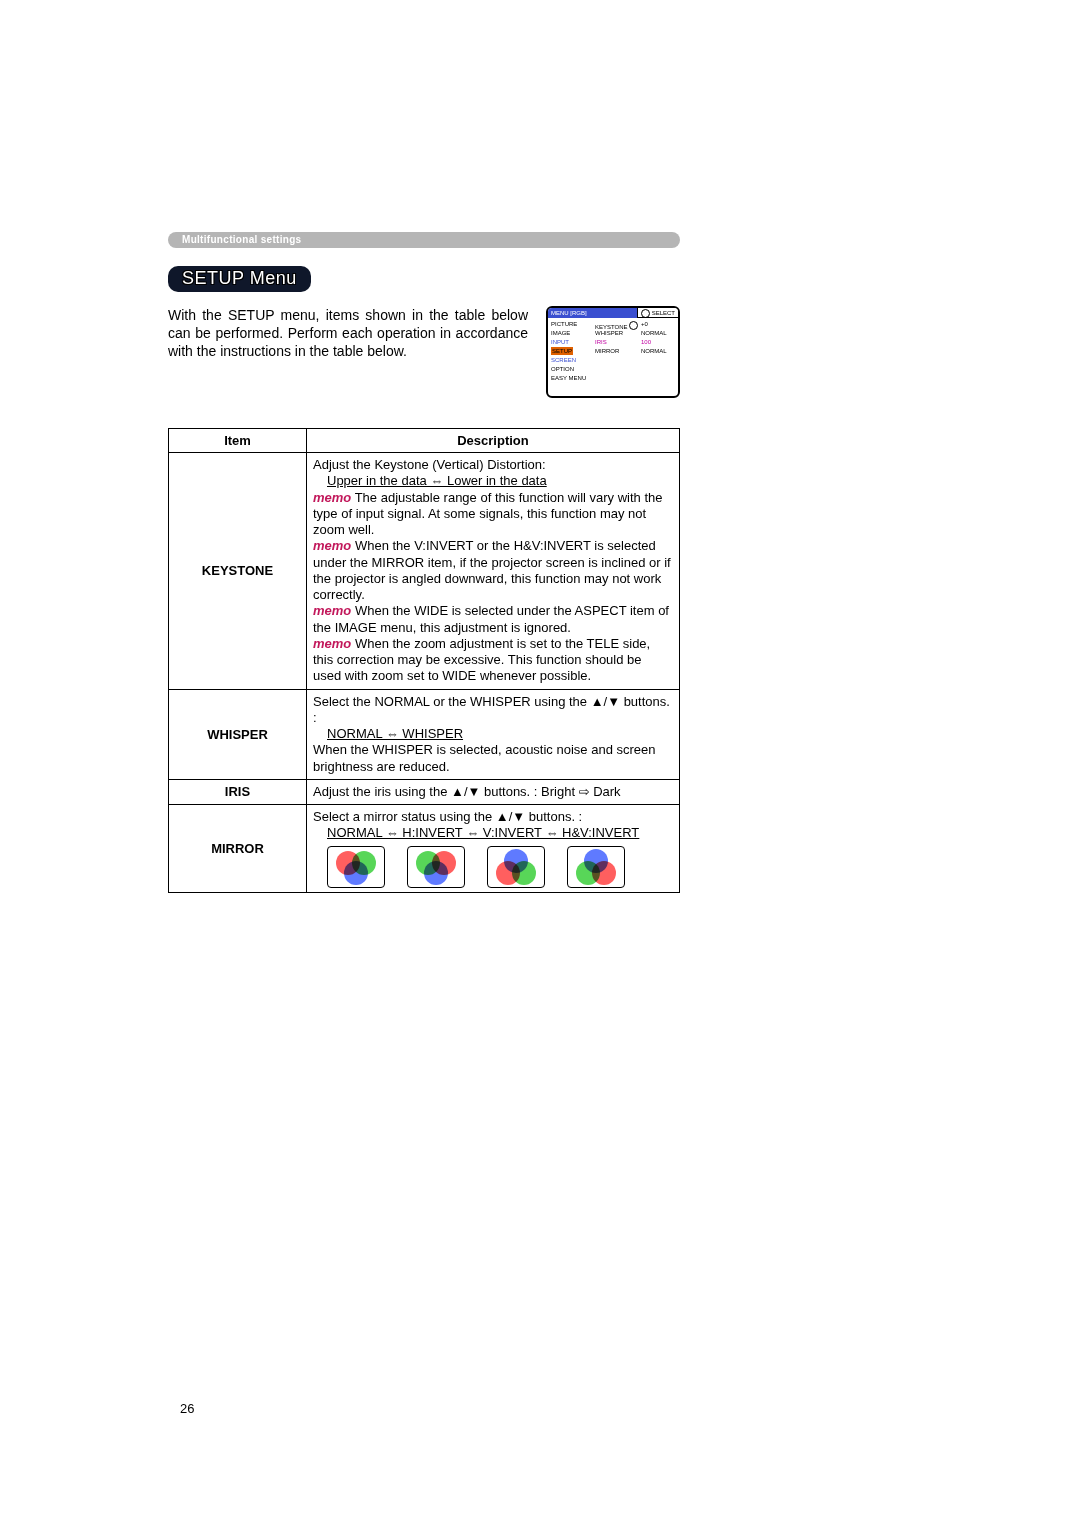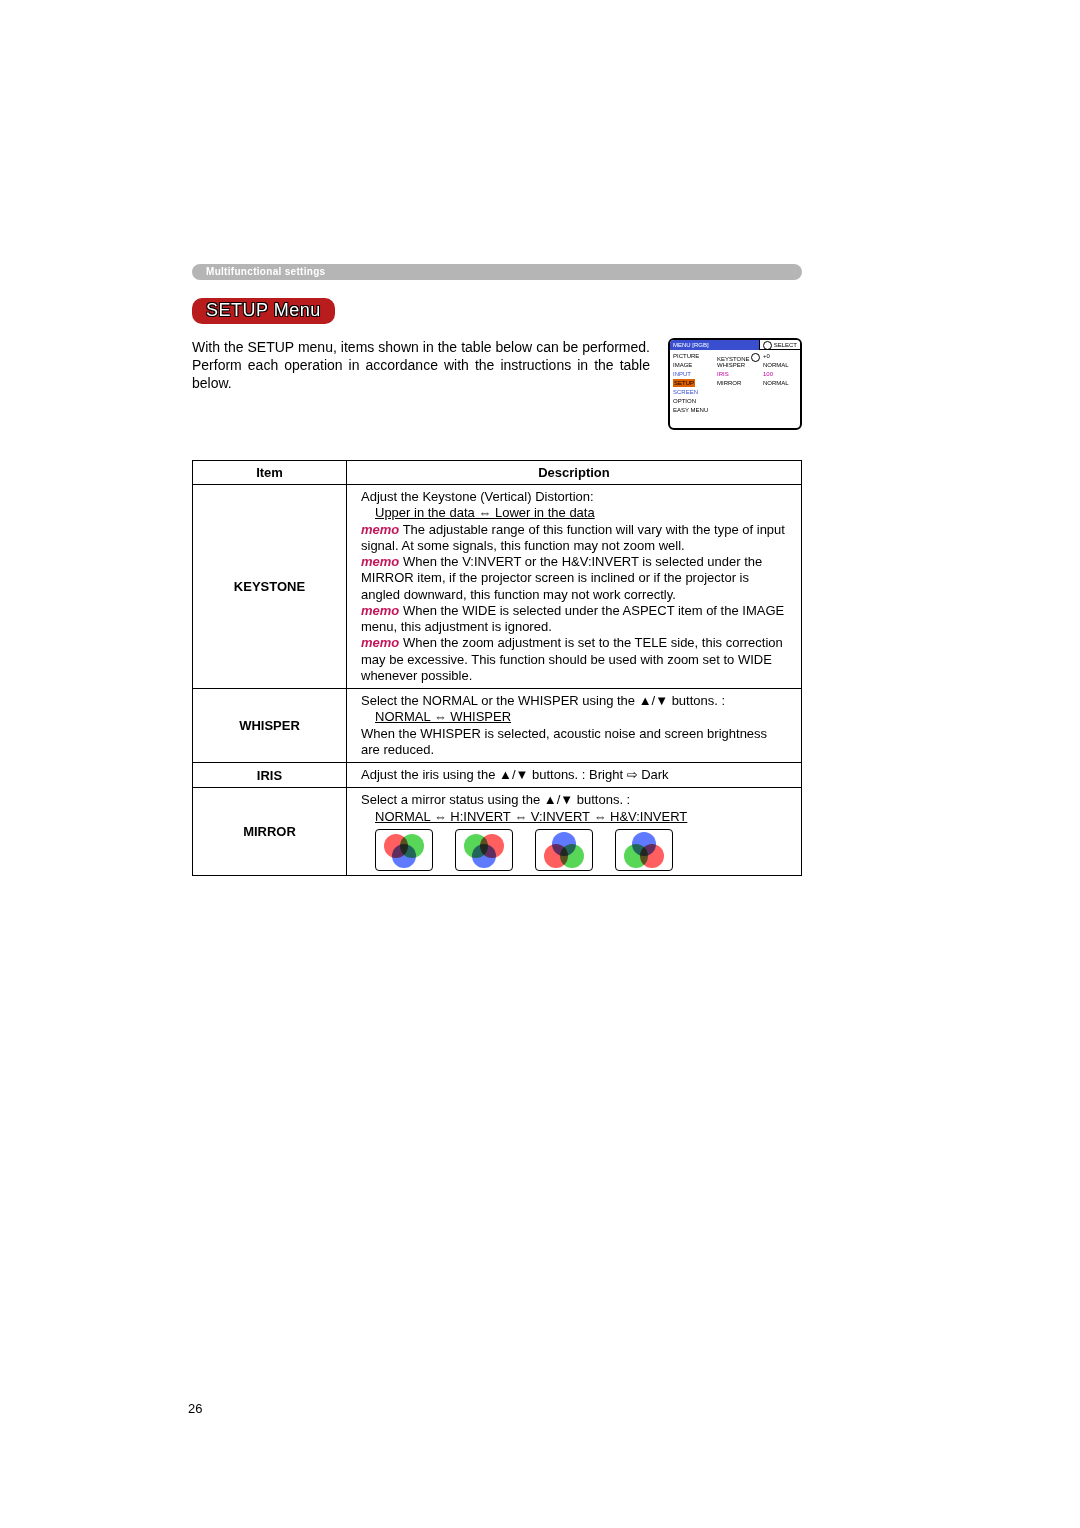--- a/index.html
+++ b/index.html
@@ -7,39 +7,38 @@
     padding: 0;
     background: #fff;
     font-family: Arial, Helvetica, sans-serif;
     color: #000;
     width: 1080px;
     height: 1528px;
     position: relative;
   }
   .page {
     position: absolute;
-    left: 192px;
+    left: 168px;
     top: 232px;
-    width: 610px;
-    margin-top: 32px;
+    width: 512px;
   }
   .section-bar {
     background: #b5b5b5;
     border-radius: 8px;
     height: 16px;
     line-height: 16px;
     padding-left: 14px;
     color: #fff;
     font-size: 10px;
     font-weight: bold;
     letter-spacing: 0.3px;
   }
   .title-pill {
     display: inline-block;
-    background: #b91c1c;
+    background: #0f172a;
     border-radius: 10px;
     padding: 2px 14px 3px 14px;
     margin-top: 18px;
     color: #fff;
     font-size: 18px;
     letter-spacing: 0.5px;
     text-shadow: -1px -1px 0 #000, 1px -1px 0 #000, -1px 1px 0 #000, 1px 1px 0 #000;
   }
   .intro-row {
     display: flex;
@@ -112,21 +111,21 @@
   }
 
   table.main {
     border-collapse: collapse;
     width: 100%;
     margin-top: 30px;
     font-size: 13px;
   }
   table.main th, table.main td {
     border: 1px solid #000;
-    padding: 4px 14px;
+    padding: 4px 6px;
     vertical-align: top;
   }
   table.main th {
     font-weight: bold;
     text-align: center;
   }
   .item-col {
     width: 125px;
     text-align: center;
     font-weight: bold;
@@ -157,21 +156,21 @@
   .venn .c {
     position: absolute;
     width: 24px;
     height: 24px;
     border-radius: 50%;
     mix-blend-mode: multiply;
     opacity: 0.9;
   }
   .pagenum {
     position: absolute;
-    left: 188px;
+    left: 180px;
     bottom: 112px;
     font-size: 13px;
     text-align: center;
   }
 </style>
 </head>
 <body>
 
 <div class="page">
 

